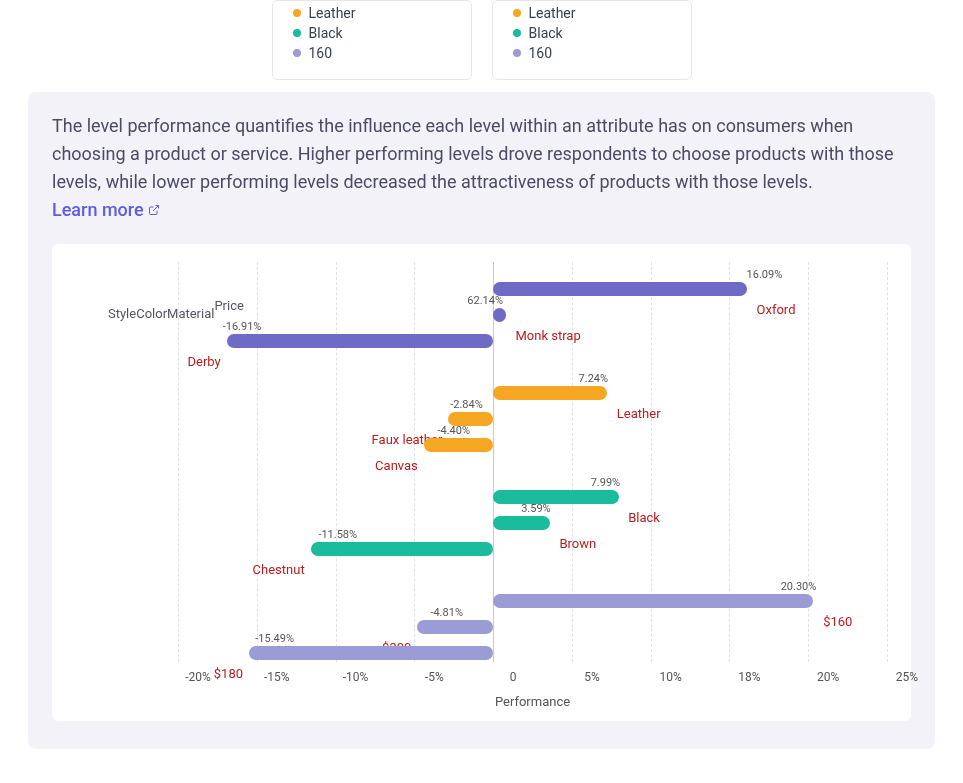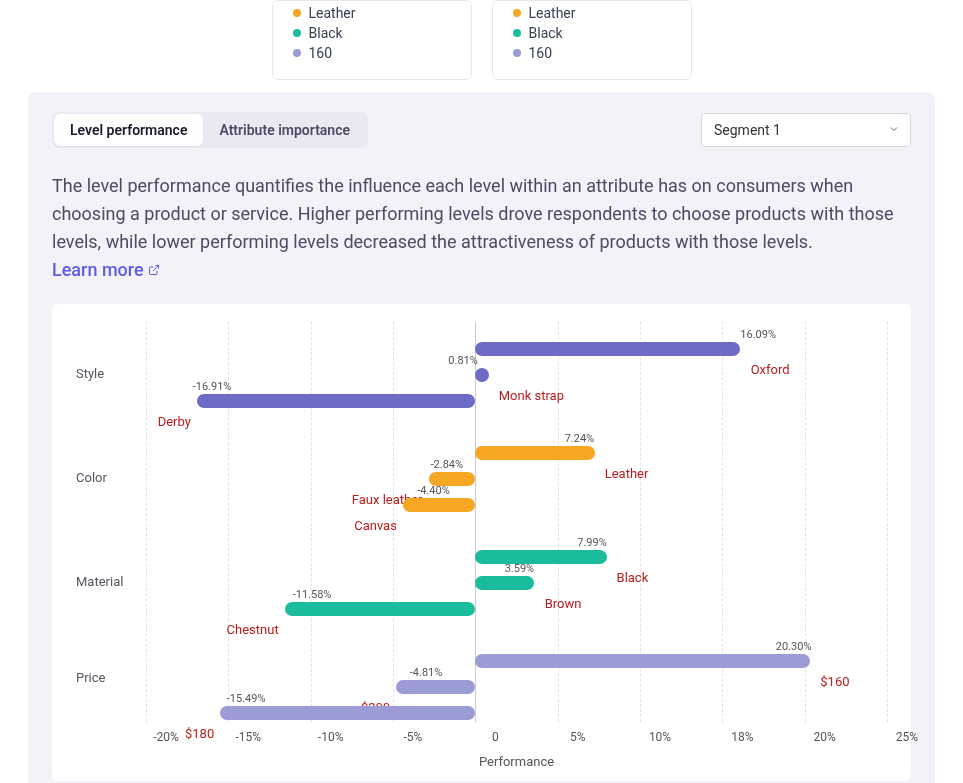--- a/index.html
+++ b/index.html
@@ -106,21 +106,21 @@
       background: #fff;
       border-radius: 6px;
       padding: 18px 24px 12px;
     }
     .chart-area {
       display: flex;
     }
     .cat-col {
       width: 70px;
       display: flex;
-      flex-direction: column;
+      margin-left: 32px;
     }
     .cat-label {
       display: flex;
       align-items: center;
       font-size: 13px;
       color: #555560;
     }
     .plot {
       position: relative;
       flex: 1;
@@ -217,35 +217,20 @@
         </div>
       <div class="card-row">
           <span class="dot dot-violet"></span>
           <span>160</span>
         </div>
     </div>
   </div>
 
   <div class="panel">
 
-    <div class="tab-row">
-      <div class="tab-group">
-        <div class="tab active">Level performance</div>
-        <div class="tab">Attribute importance</div>
-      </div>
-      <div class="spacer"></div>
-      <div class="select">
-        <span>Segment 1</span>
-        <span class="chev">
-          <svg width="12" height="12" viewBox="0 0 24 24" fill="none" stroke="#666" stroke-width="2">
-              <polyline points="6 9 12 15 18 9"></polyline>
-            </svg>
-        </span>
-      </div>
-    </div>
 
     <p class="desc">
       <span>The level performance quantifies the influence each level within an attribute has on consumers when choosing a product or service. Higher performing levels drove respondents to choose products with those levels, while lower performing levels decreased the attractiveness of products with those levels.</span>
       <a class="learn-link" href="#">
         <span>Learn more</span>
         <span>
           <svg width="12" height="12" viewBox="0 0 24 24" fill="none" stroke="#5e5ce6" stroke-width="2">
               <path d="M18 13v6a2 2 0 0 1-2 2H5a2 2 0 0 1-2-2V8a2 2 0 0 1 2-2h6"></path>
               <polyline points="15 3 21 3 21 9"></polyline>
               <line x1="10" y1="14" x2="21" y2="3"></line>
@@ -278,21 +263,21 @@
             <div class="gridline" style="left:88.89%"></div>
             <div class="gridline" style="left:100.00%"></div>
 
             <div class="bar-row" style="top:20px">
               <div class="bar c-style" style="left:44.44%; width:35.76%"></div>
               <span class="val-label" style="left:80.2%; top:-14px">16.09%</span>
               <span class="bar-label right" style="left:81.6%">Oxford</span>
             </div>
             <div class="bar-row" style="top:46px">
               <div class="bar c-style" style="left:44.44%; width:1.8%"></div>
-              <span class="val-label" style="left:40.8%; top:-14px">0.81%</span>
+              <span class="val-label" style="left:40.8%; top:-14px">62.14%</span>
               <span class="bar-label right" style="left:47.6%">Monk strap</span>
             </div>
             <div class="bar-row" style="top:72px">
               <div class="bar c-style" style="left:6.87%; width:37.58%"></div>
               <span class="val-label" style="left:6.3%; top:-14px">-16.91%</span>
               <span class="bar-label left" style="left:6.87%; transform:translateX(-100%) translateX(-6px)">Derby</span>
             </div>
 
             <div class="bar-row" style="top:124px">
               <div class="bar c-mat" style="left:44.44%; width:16.09%"></div>

